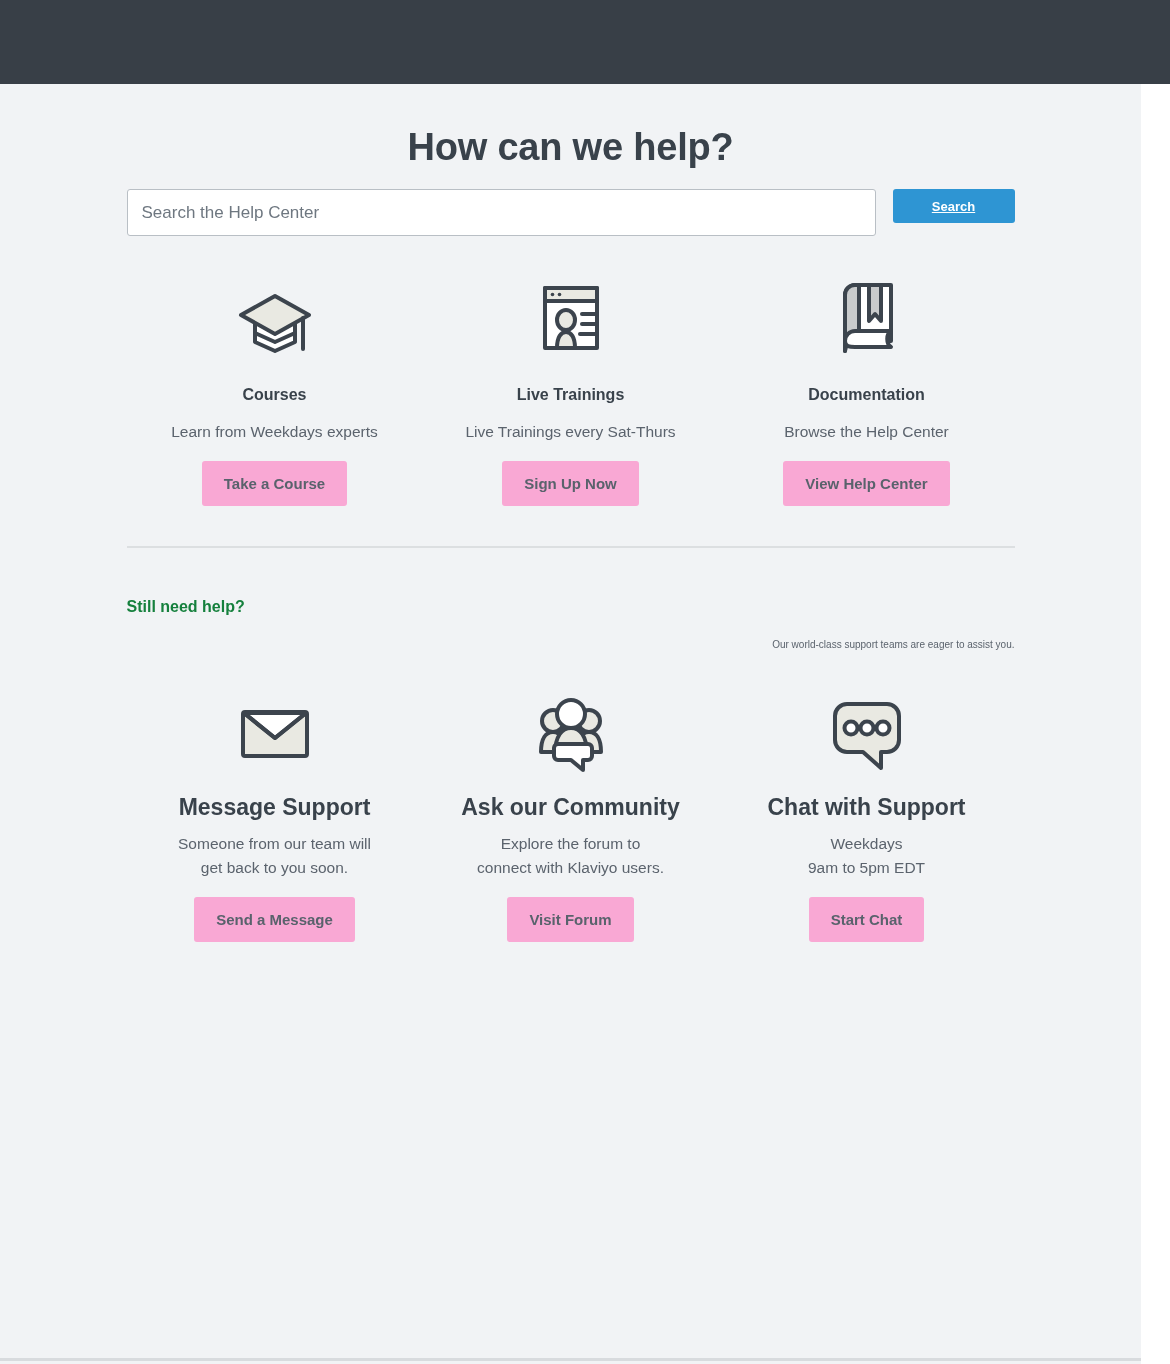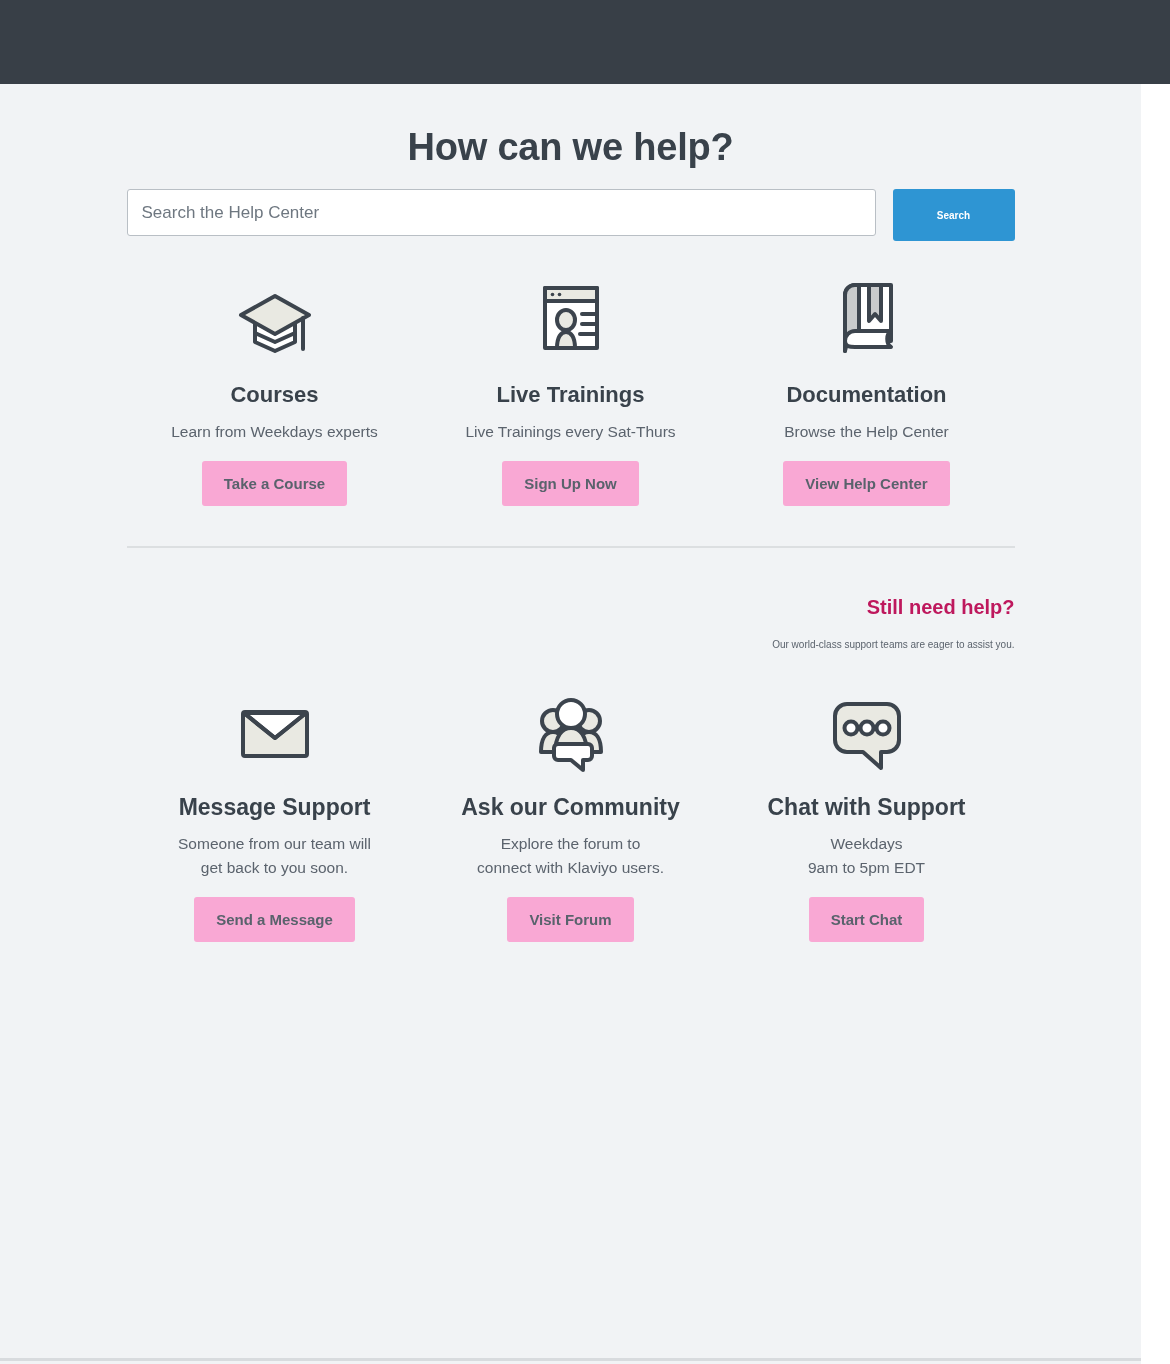--- a/index.html
+++ b/index.html
@@ -76,29 +76,30 @@
     background: #ffffff;
     font-family: "Liberation Sans", sans-serif;
     font-size: 17px;
     color: #5d6671;
     padding: 0 14px;
     outline: none;
   }
   .search-input::placeholder { color: #6e7780; }
   .search-btn {
     width: 122px;
-    height: 52px;
+    height: 34px;
     border: 0;
     border-radius: 3px;
     background: #2e95d3;
     color: #ffffff;
     font-family: "Liberation Sans", sans-serif;
-    font-size: 10px;
+    font-size: 13px;
     font-weight: bold;
     cursor: pointer;
+    text-decoration: underline;
   }
 
   
   .card-row {
     display: flex;
     margin-top: 34px;
   }
   .card-row.support { margin-top: 30px; }
   .card {
     width: 296px;
@@ -106,21 +107,21 @@
   }
   .card-icon {
     height: 96px;
     display: flex;
     align-items: center;
     justify-content: center;
   }
   .card-row.support .card-icon { height: 92px; }
   .card-title {
     margin: 16px 0 0 0;
-    font-size: 22px;
+    font-size: 16px;
     line-height: 26px;
     font-weight: bold;
     color: #39424b;
   }
   .card-row.support .card-title { font-size: 23px; }
   .card-desc {
     margin: 12px 0 0 0;
     font-size: 15.5px;
     line-height: 24px;
     color: #5b636d;
@@ -146,25 +147,25 @@
 
   
   .divider {
     height: 2px;
     background: #dcdfe1;
     margin-top: 40px;
   }
   h2.section-title {
     margin: 0;
     padding-top: 46px;
-    font-size: 20px;
+    font-size: 16px;
     line-height: 26px;
     font-weight: bold;
-    text-align: right;
-    color: #be185d;
+    text-align: left;
+    color: #15803d;
   }
   .section-sub {
     margin: 14px 0 0 0;
     font-size: 10px;
     line-height: 22px;
     text-align: right;
     color: #5b636d;
   }
 
   

